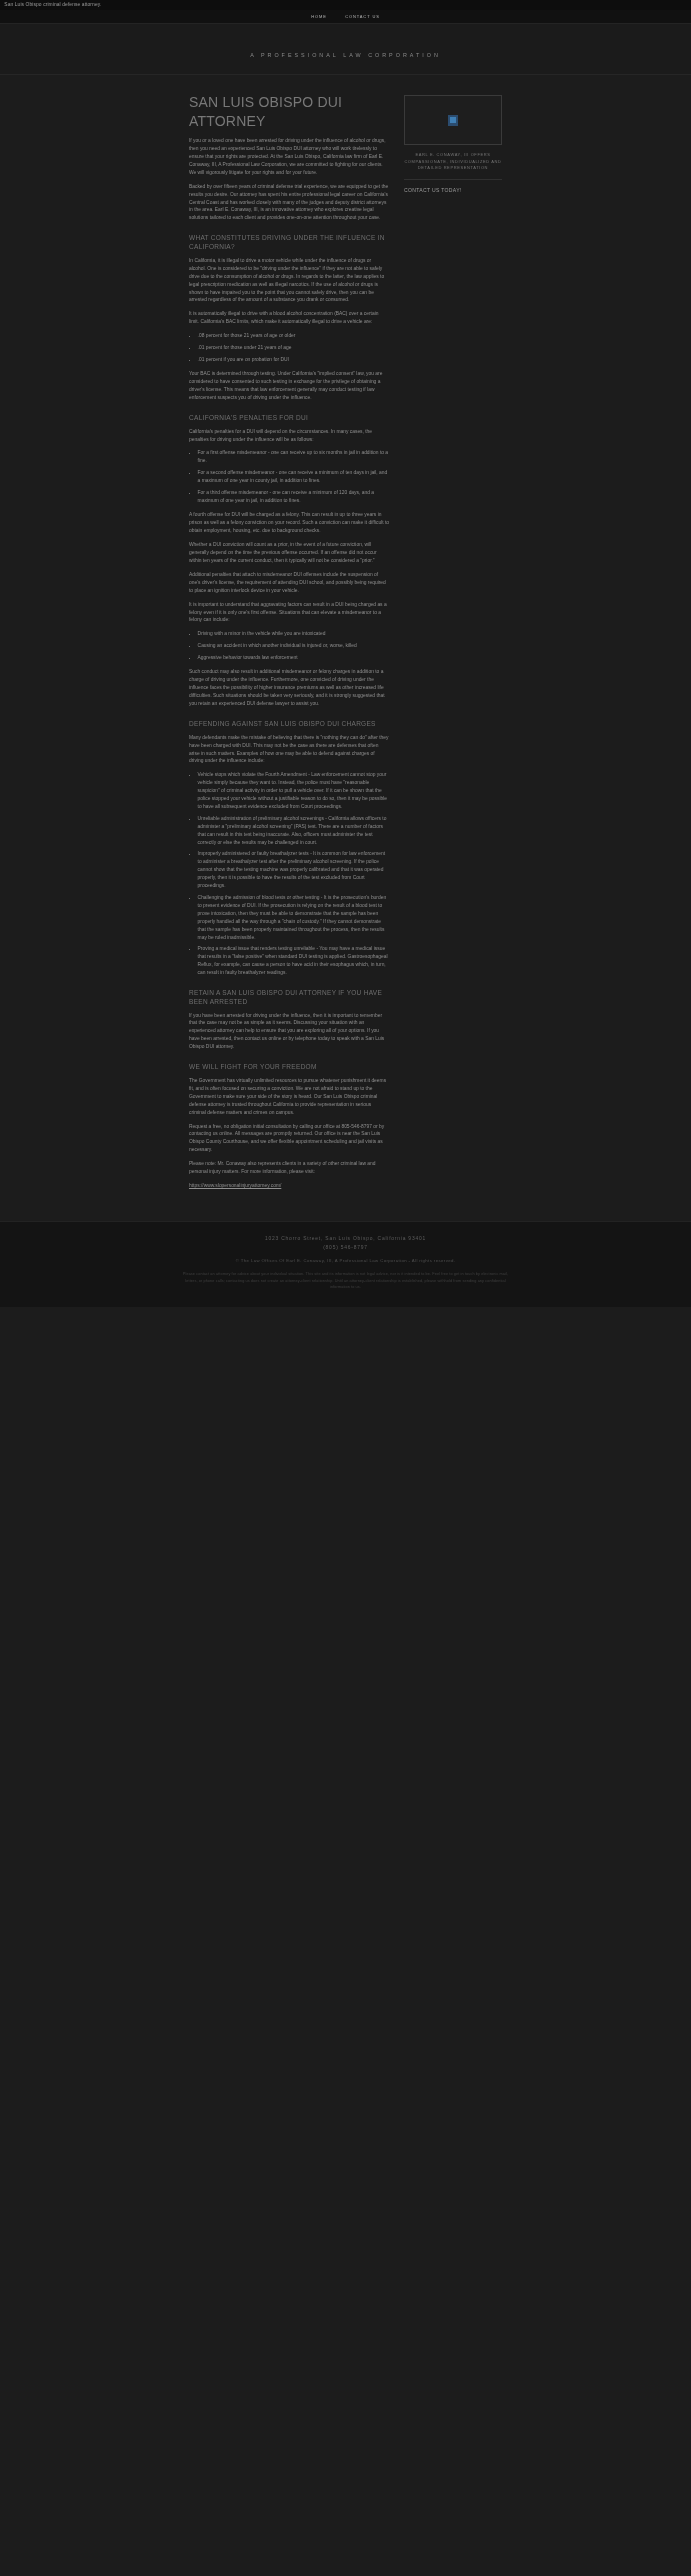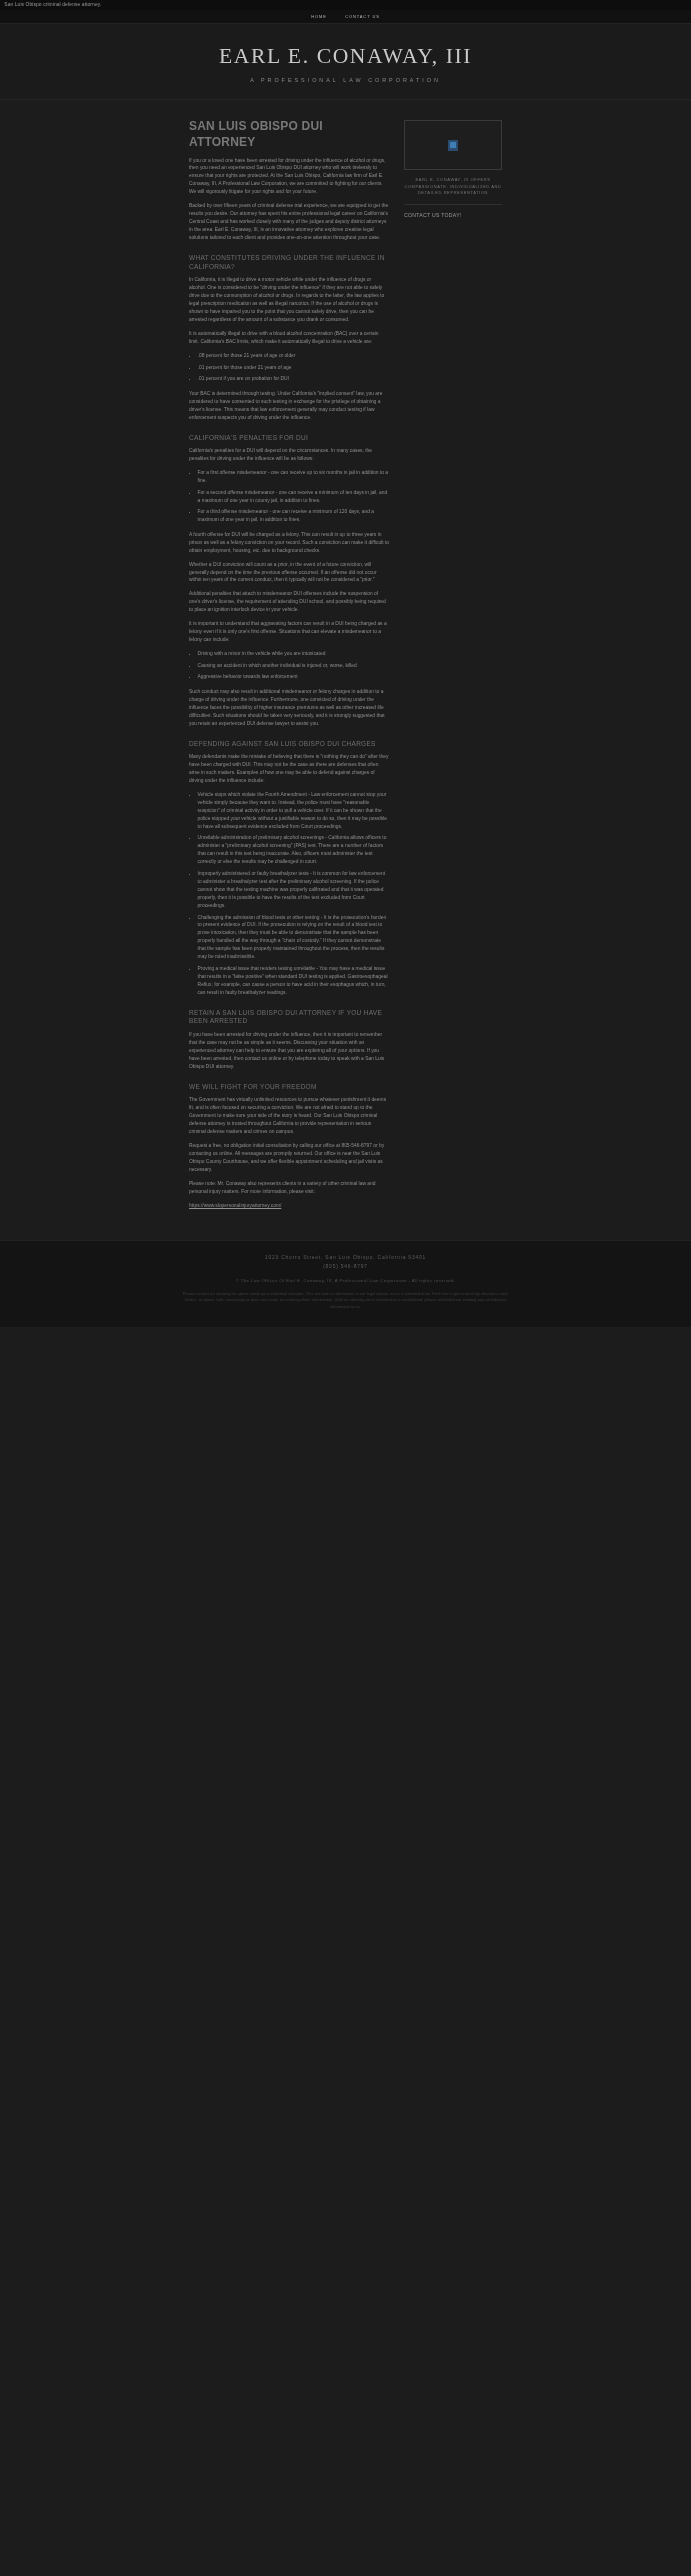--- a/index.html
+++ b/index.html
@@ -78,25 +78,24 @@
     font-family: "Liberation Sans", sans-serif;
     font-size: 6.5px;
     font-weight: 400;
     letter-spacing: 0.3px;
     color: #6f6f6f;
     text-transform: uppercase;
     margin: 0 0 4.9px;
     line-height: 1.35;
   }
   h3.hero {
-    font-size: 12px;
+    font-size: 14px;
     color: #787878;
     letter-spacing: 0.2px;
     margin-bottom: 6px;
-    font-weight: bold;
   }
   .col-main p {
     font-size: 4.9px;
     line-height: 1.62;
     color: #8f8f8f;
     margin: 0 0 6px;
   }
   .col-main ul {
     margin: 0 0 6.5px 0;
     padding-left: 8.6px;
@@ -194,21 +193,20 @@
 <div class="topbar">
   <span>San Luis Obispo criminal defense attorney.</span>
 </div>
 
 <nav class="nav">
   <a href="#">Home</a>
   <a href="#">Contact Us</a>
 </nav>
 
 <header class="masthead">
-  <h1>EARL E. CONAWAY, III</h1>
   <h2>A Professional Law Corporation</h2>
 </header>
 
 <div class="wrap">
 
   <main class="col-main">
 
     <section class="block">
       <h3 class="section hero">San Luis Obispo DUI Attorney</h3>
       <p>If you or a loved one have been arrested for driving under the influence of alcohol or drugs, then you need an experienced San Luis Obispo DUI attorney who will work tirelessly to ensure that your rights are protected. At the San Luis Obispo, California law firm of Earl E. Conaway, III, A Professional Law Corporation, we are committed to fighting for our clients. We will vigorously litigate for your rights and for your future.</p>

